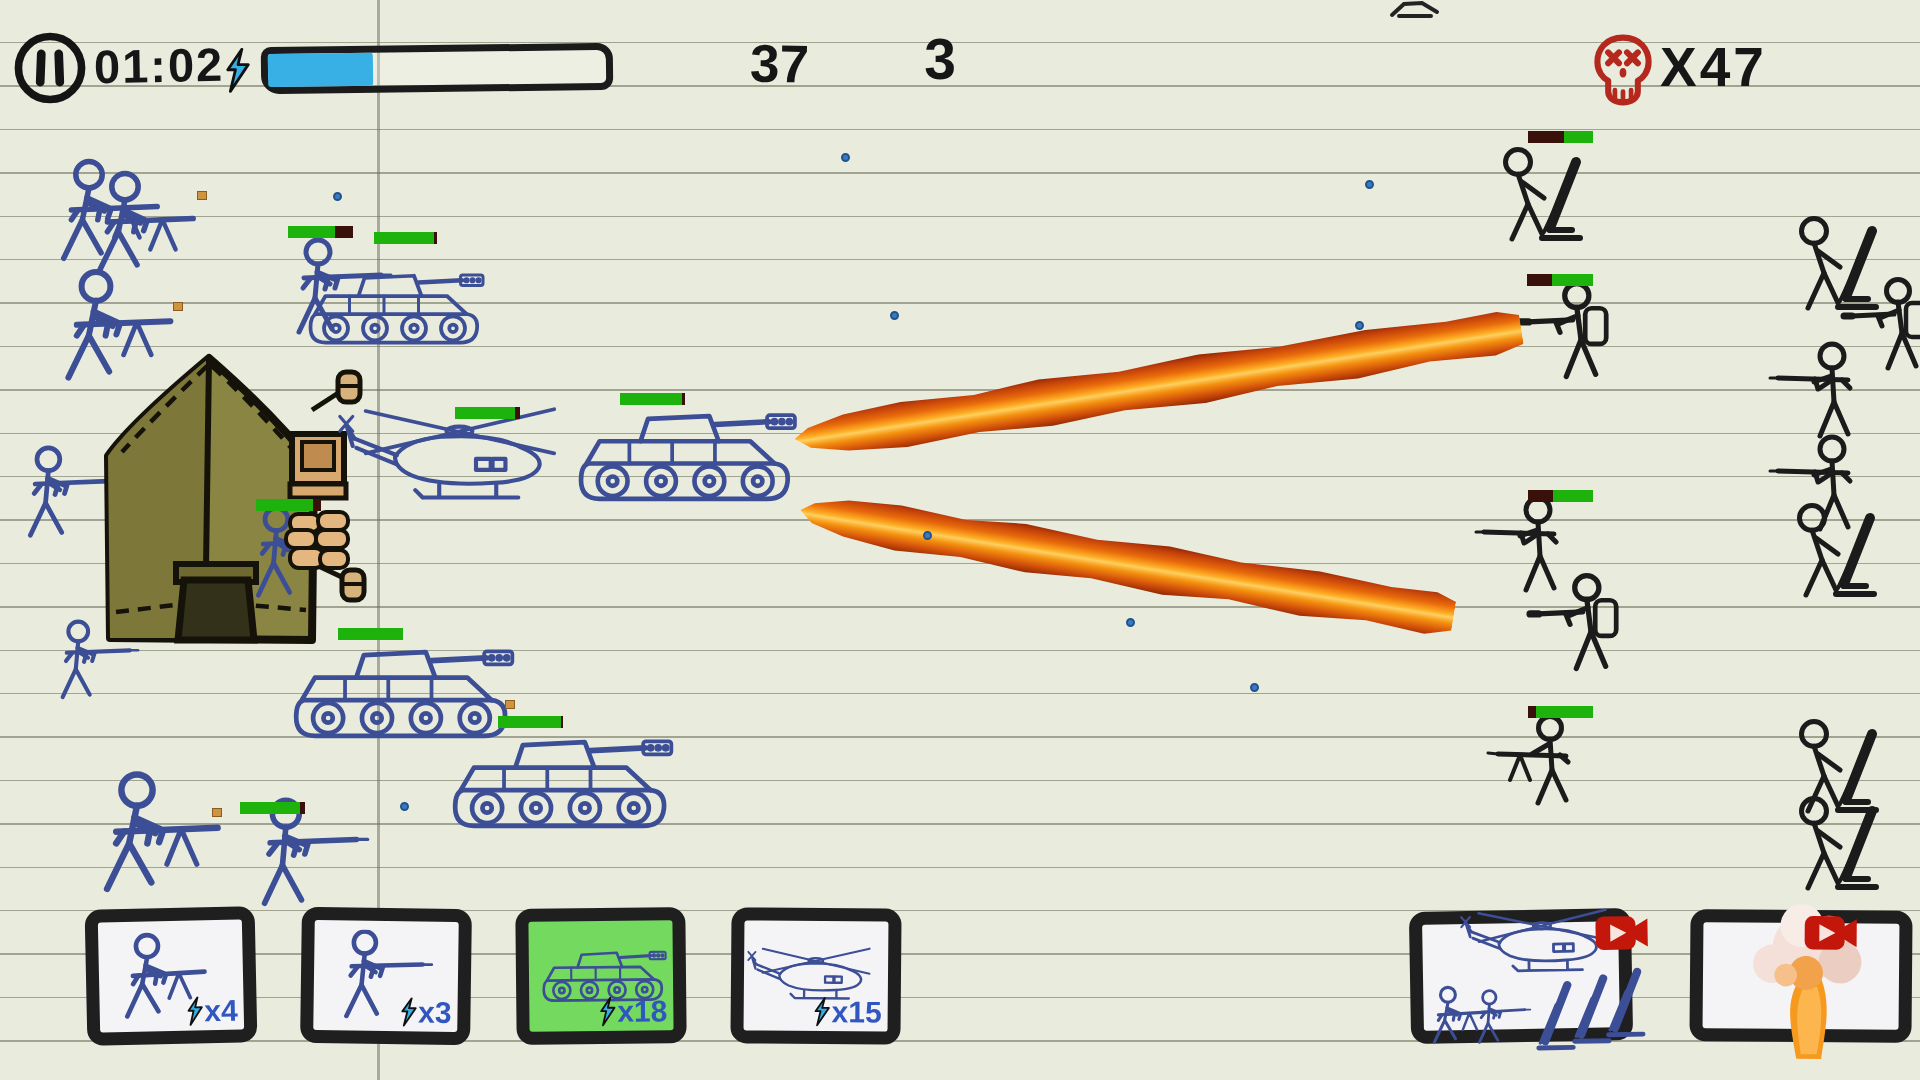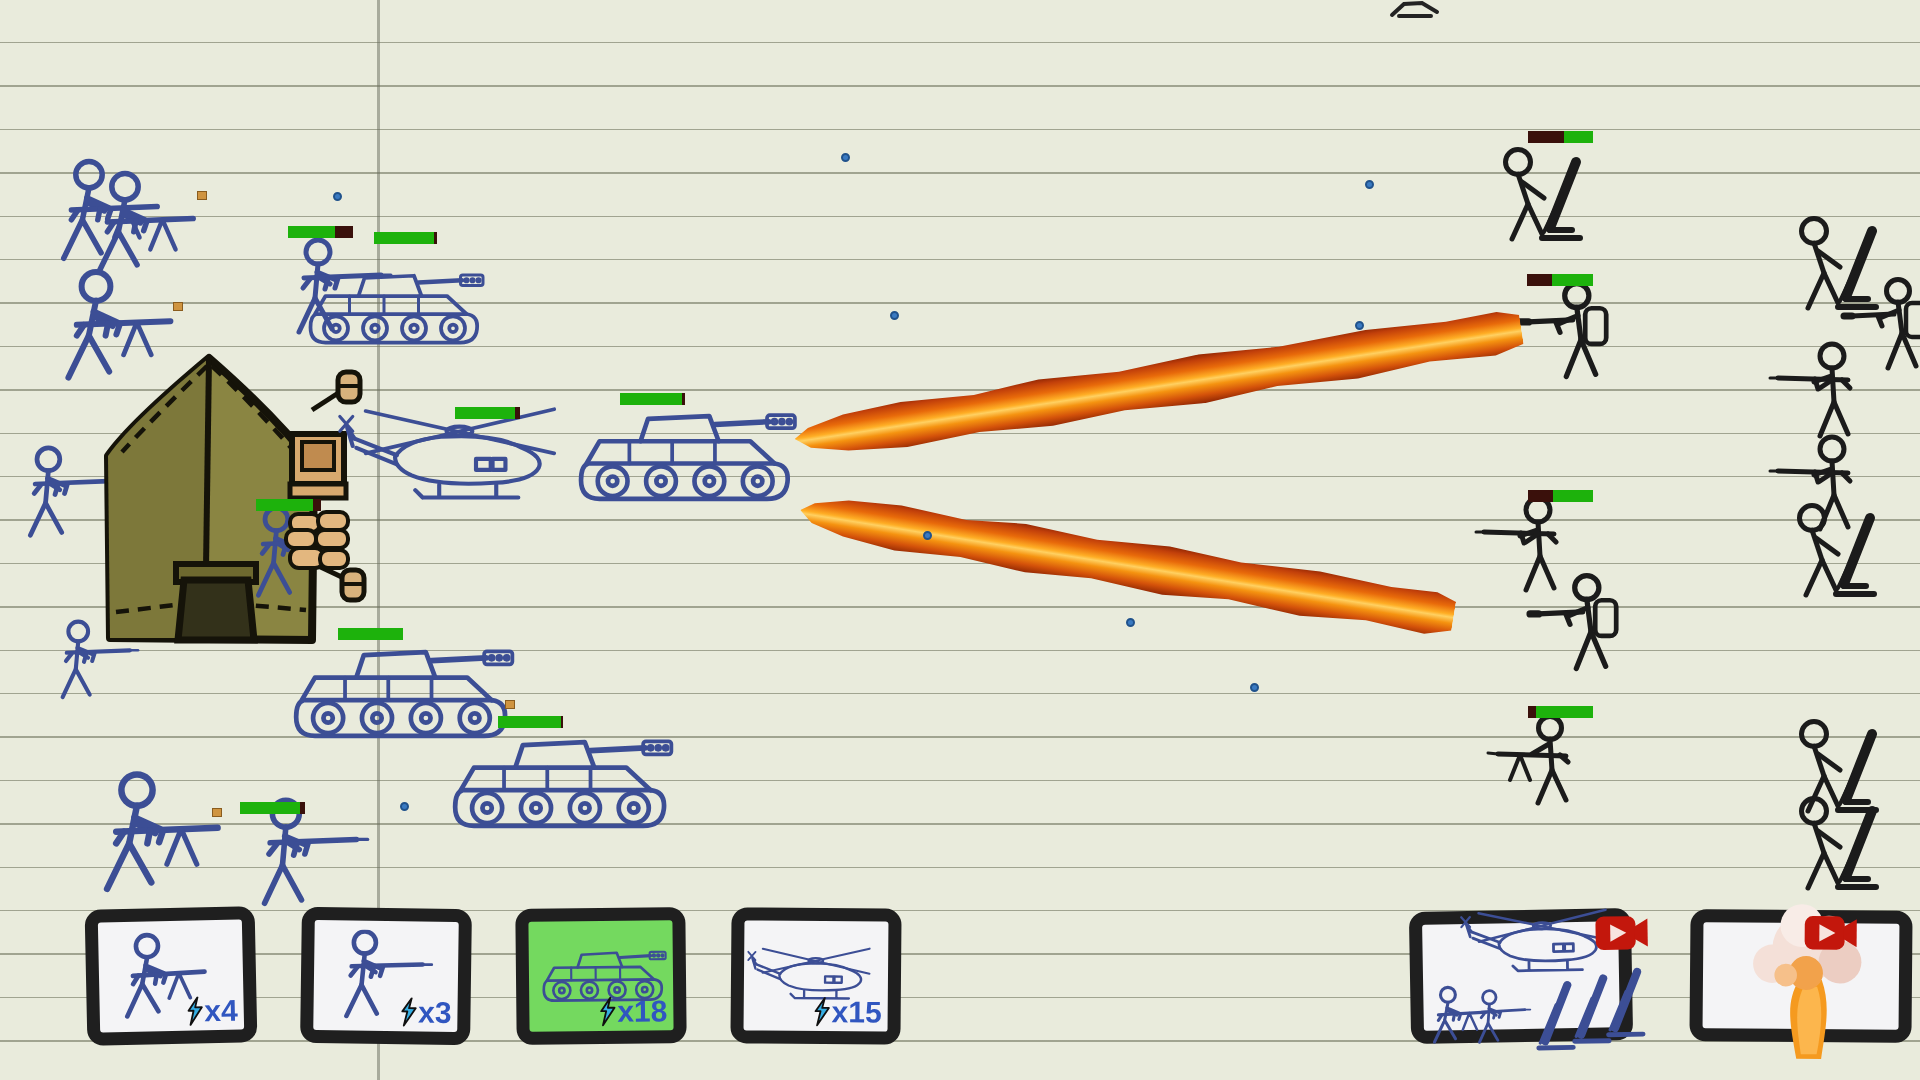--- a/index.html
+++ b/index.html
@@ -305,20 +305,41 @@
       <div class="bullet" style="left: 923px; top: 531px;"></div>
       <div class="bullet" style="left: 1126px; top: 618px;"></div>
       <div class="bullet" style="left: 1250px; top: 683px;"></div>
       <div class="bullet" style="left: 400px; top: 802px;"></div>
       <div class="casing" style="left: 197px; top: 191px;"></div>
       <div class="casing" style="left: 173px; top: 302px;"></div>
       <div class="casing" style="left: 212px; top: 808px;"></div>
       <div class="casing" style="left: 505px; top: 700px;"></div>
     </div>
 
+  <div id="hud">
+    <button id="pause" title="">
+      <svg viewBox="0 0 68 68" width="74" height="80">
+        <circle cx="34" cy="34" r="29" fill="none" stroke="#141414" stroke-width="7"></circle>
+        <path d="M26 21 L25 47 M42 21 L43 47" stroke="#141414" stroke-width="8" stroke-linecap="round"></path>
+      </svg>
+    </button>
+    <div id="timer" class="hud-num">01:02</div>
+    <svg id="hud-bolt" viewBox="0 0 20 36">
+      <use href="#sym-bolt"></use>
+    </svg>
+    <div id="ebar">
+      <div id="ebar-fill" style="width: 31%; background: rgb(56, 176, 230);"></div>
+    </div>
+    <div id="energy-val" class="hud-num">37</div>
+    <div id="wave" class="hud-num">3</div>
+    <svg id="skull" viewBox="0 0 46 52">
+      <use href="#sym-skull"></use>
+    </svg>
+    <div id="kills" class="hud-num">X47</div>
+  </div>
 
   <div id="card-row">
       <div class="ucard" style="transform: rotate(-1.2deg);">
         <div class="ucard-in">
           <svg class="art art-soldier-mg" viewBox="0 0 110 100" style="color:#3c4e95">
             <use href="#sym-soldier-mg"></use>
           </svg>
           <div class="cost">
             <svg viewBox="0 0 20 36">
               <use href="#sym-bolt"></use>

